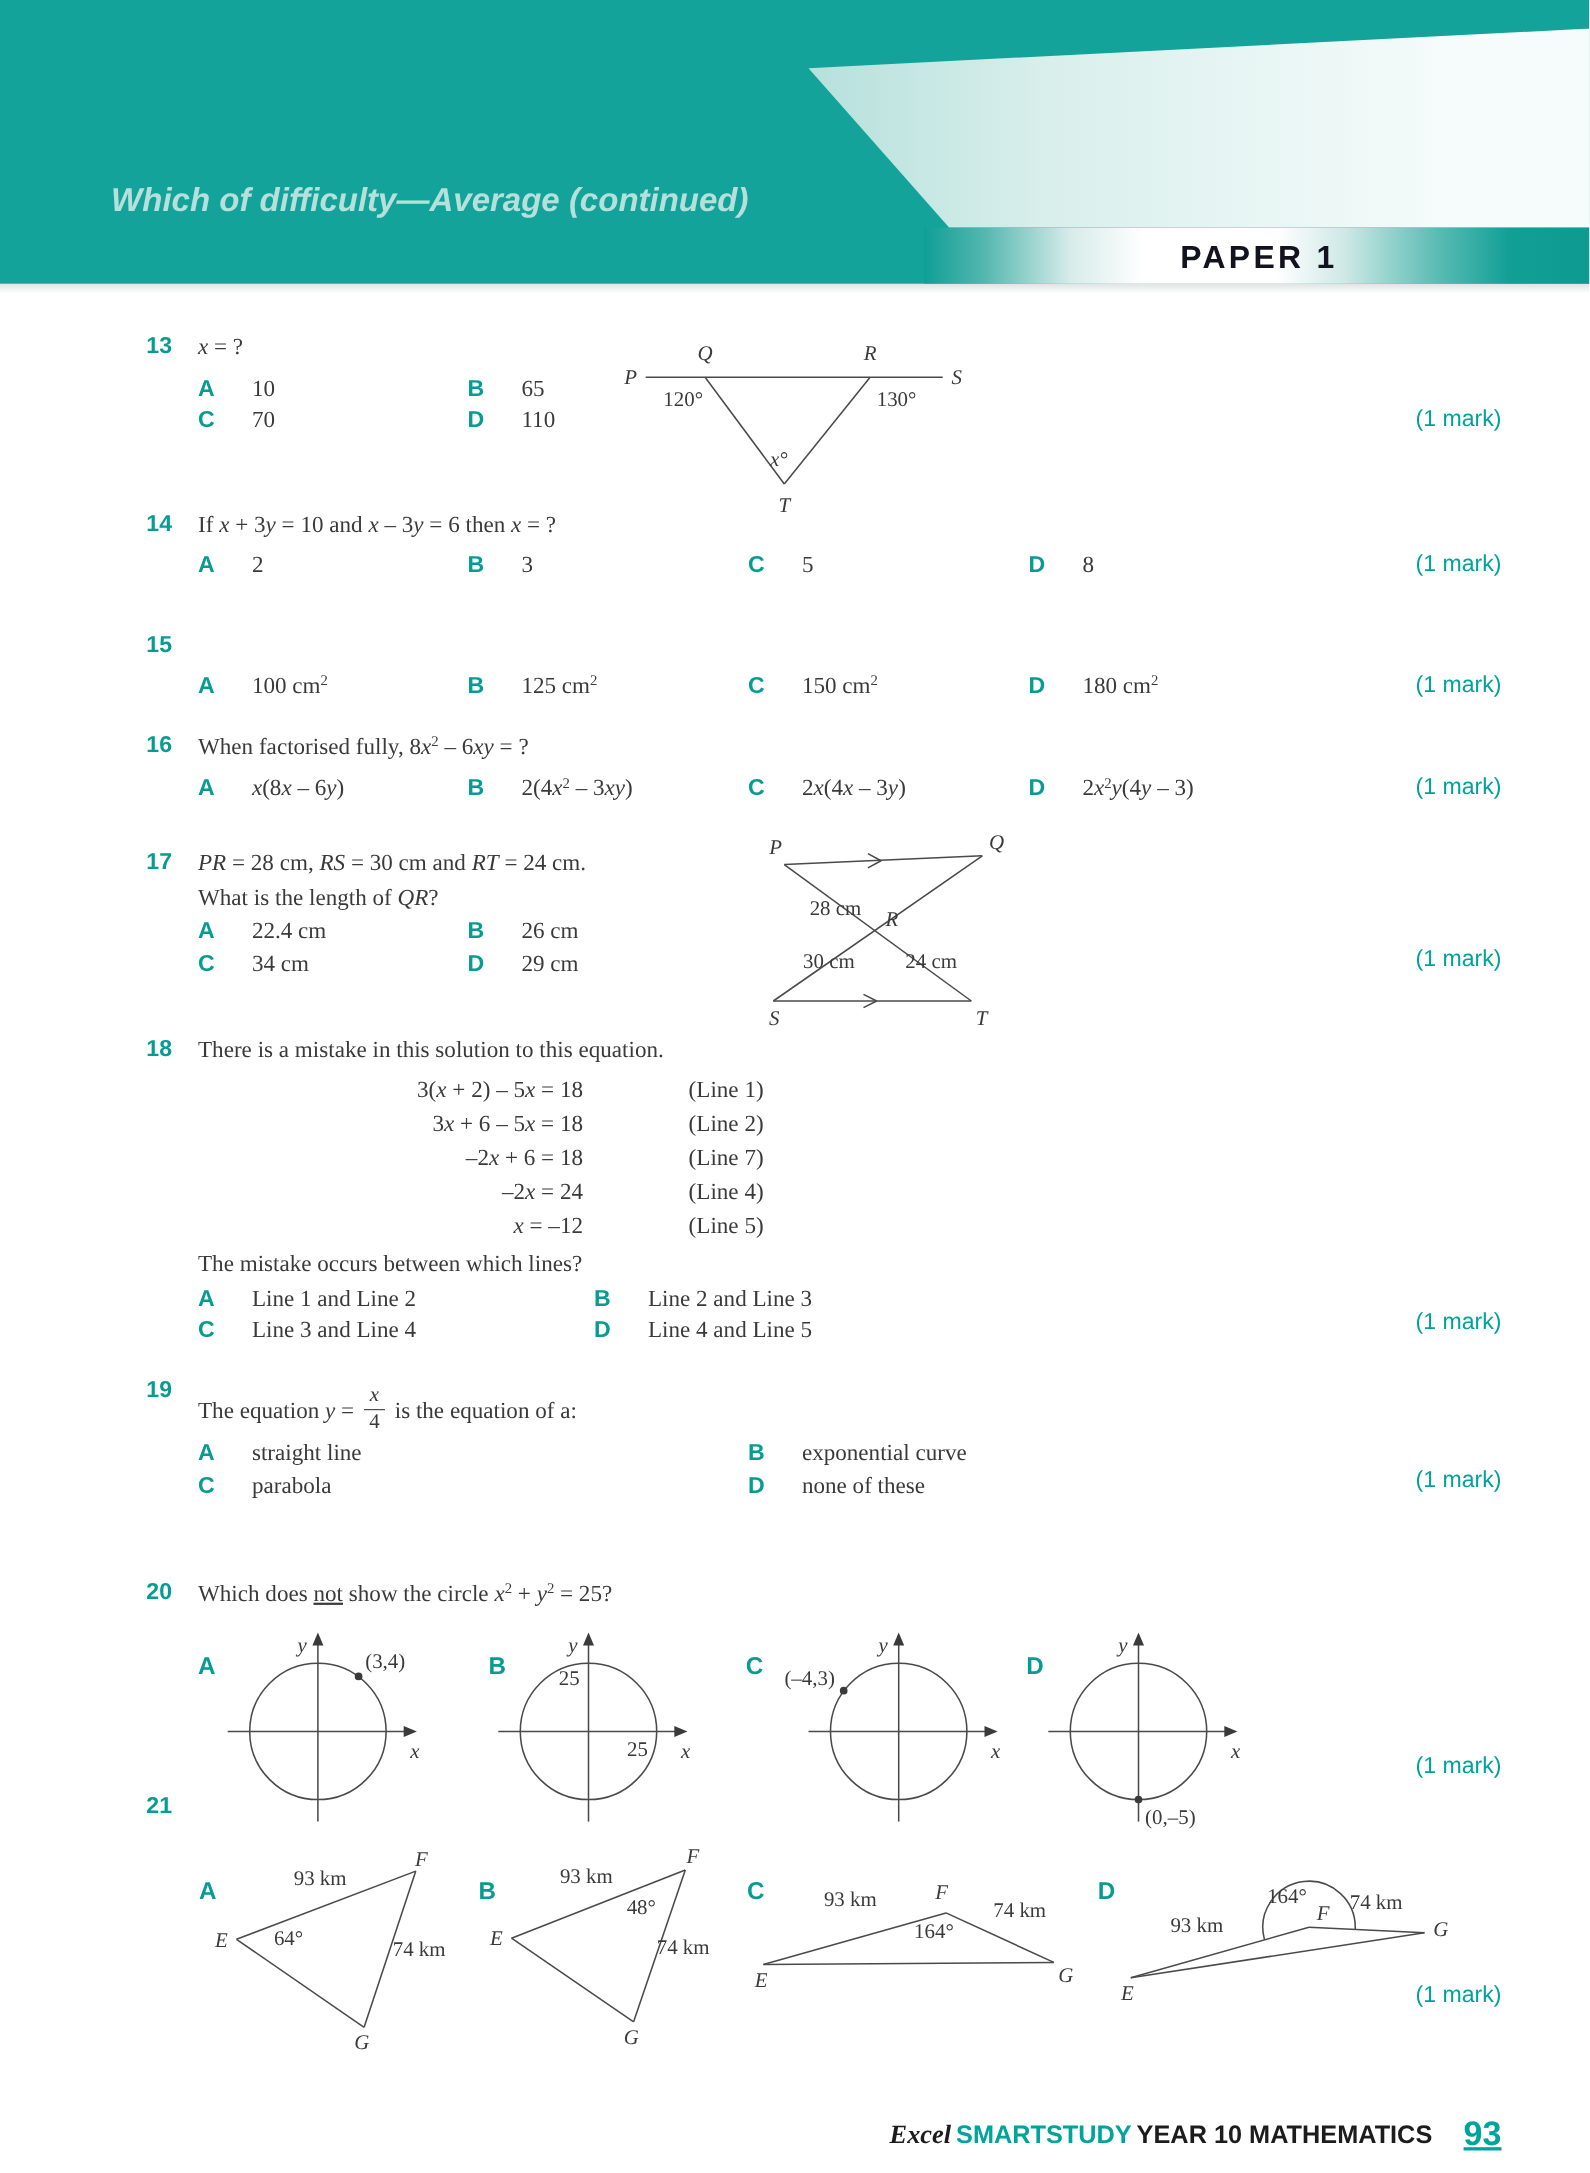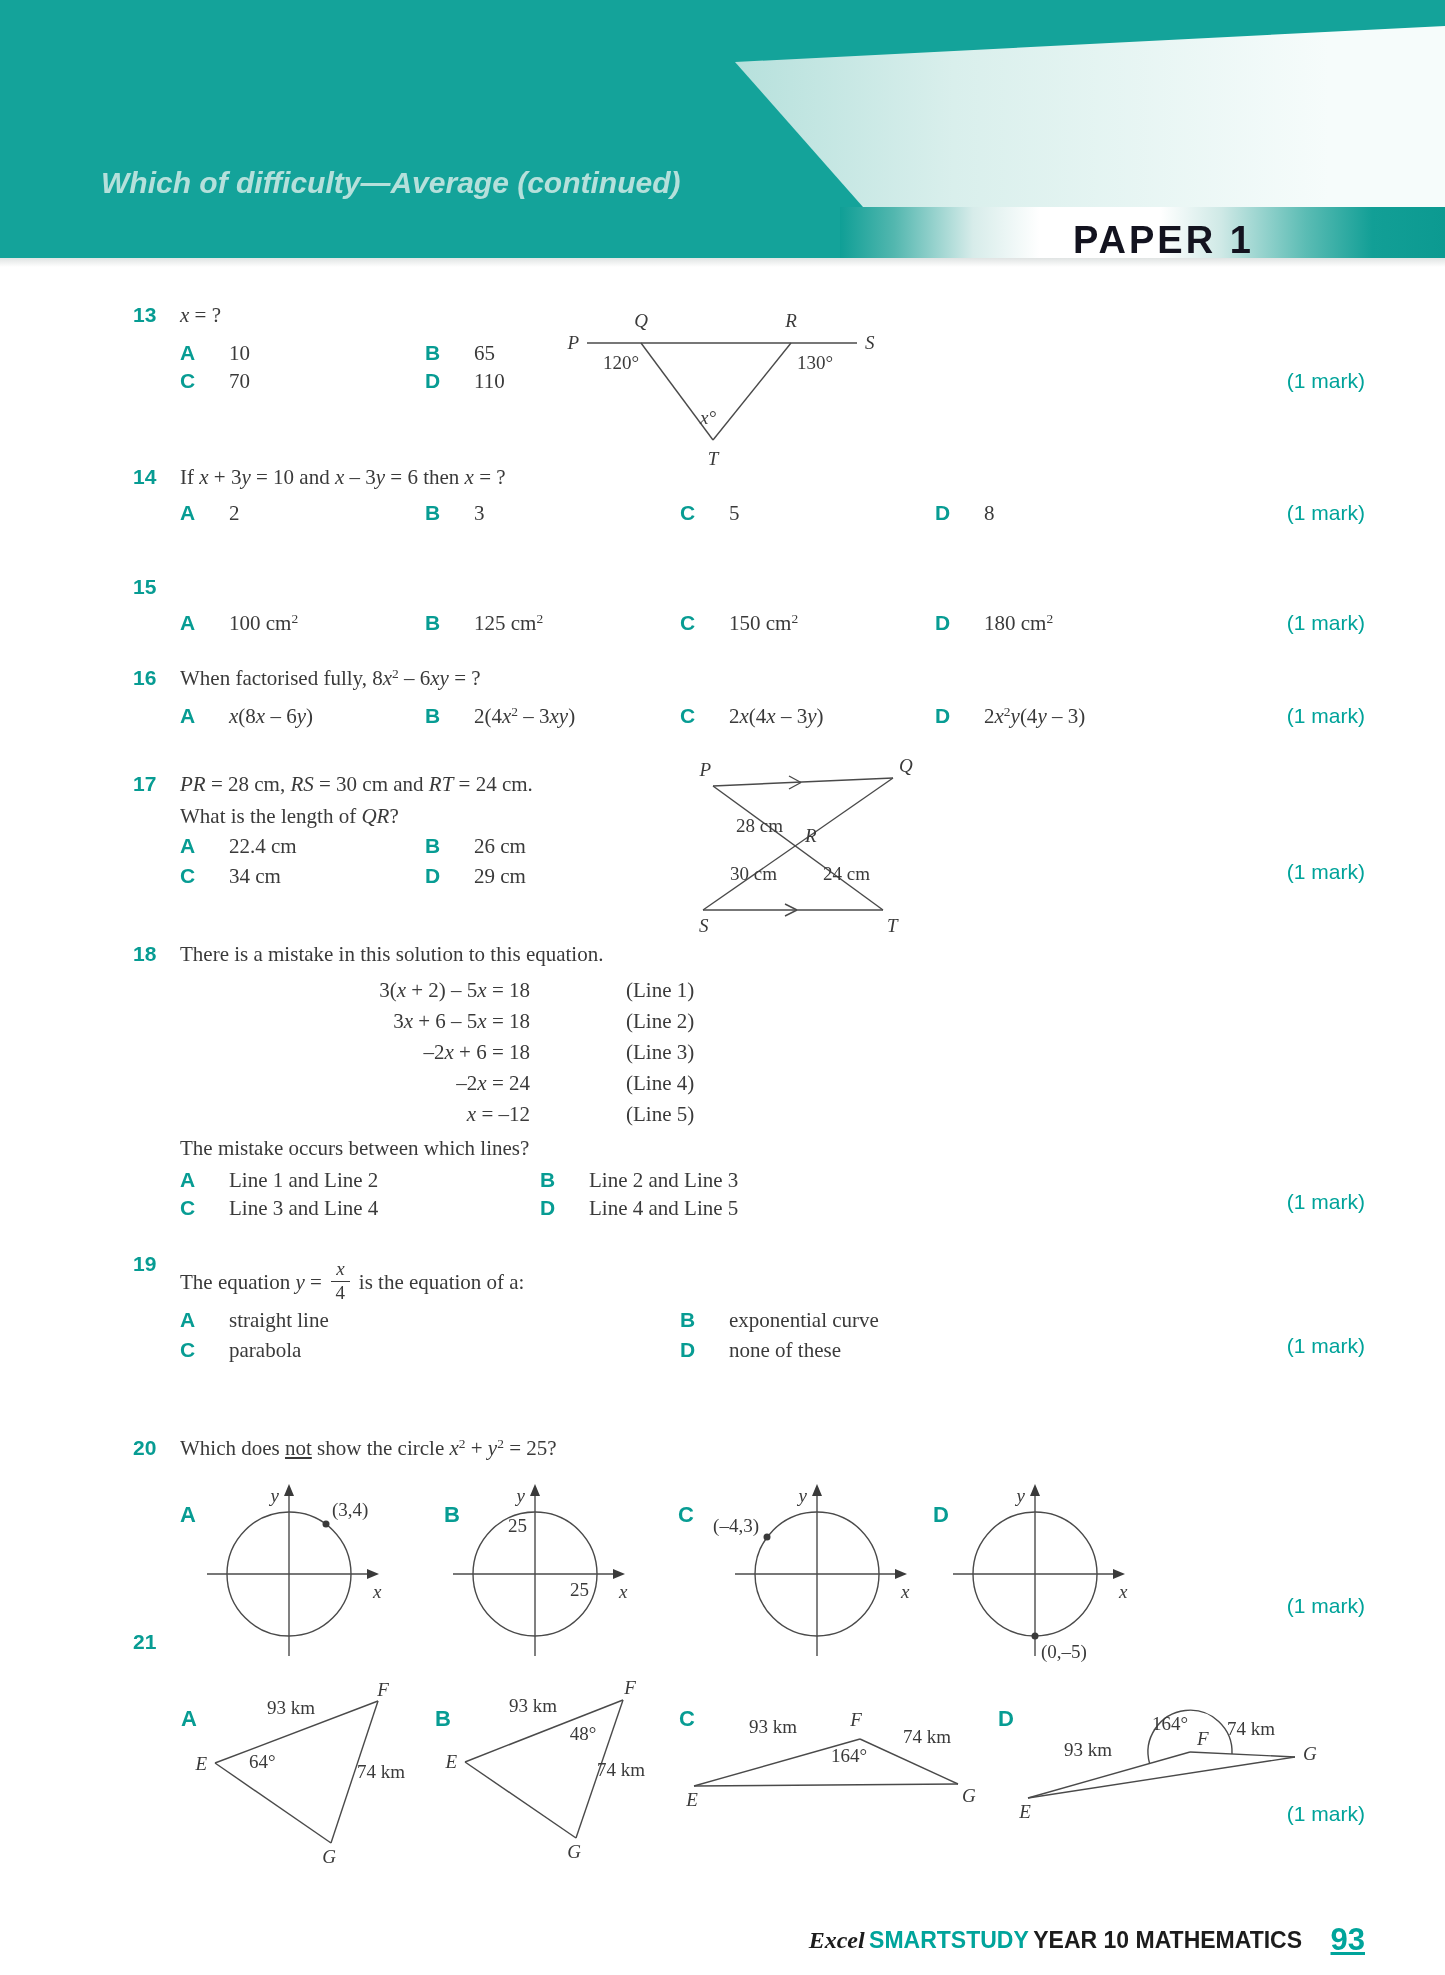--- a/index.html
+++ b/index.html
@@ -11,21 +11,21 @@
   .hdr-wedge { position:absolute; inset:0;
     background:linear-gradient(to right, #2aa89e 0%, #8fd0ca 34%, #d9efec 66%, #f6fcfb 92%);
     clip-path:polygon(735px 62px, 1445px 26px, 1445px 207px, 863px 207px); }
   .hdr-band { position:absolute; left:840px; top:207px; width:605px; height:51px;
     background:linear-gradient(to right,#0f9f96 0%,#53b7af 9%,#d7ecea 22%,#ffffff 33%,#ffffff 53%,#cfe9e6 63%,#5bbcb4 77%,#129f96 88%,#0c9a91 100%); }
   .hdr-title { position:absolute; left:101px; top:104px; color:#fff; font-family:"Liberation Sans",sans-serif;
     font-weight:bold; font-size:49px; letter-spacing:1px; white-space:nowrap; }
   .hdr-sub { position:absolute; left:101px; top:166px; color:#b5e0db; font-family:"Liberation Sans",sans-serif;
     font-weight:bold; font-style:italic; font-size:30px; white-space:nowrap; }
   .hdr-paper { position:absolute; left:1073px; top:219px; color:#13131f; font-family:"Liberation Sans",sans-serif;
-    font-weight:bold; font-size:38px; letter-spacing:3px; white-space:nowrap; }
+    font-weight:bold; font-size:29px; letter-spacing:3px; white-space:nowrap; }
   .hdr-shadow { position:absolute; left:0; top:258px; width:1445px; height:9px;
     background:linear-gradient(#c7cdcc, rgba(255,255,255,0)); opacity:.55; }
 
   
   .q { position:absolute; left:133px; width:1232px; font-size:21px; }
   .qnum { position:absolute; left:0; top:0; font-family:"Liberation Sans",sans-serif; font-weight:bold;
     color:#079c93; font-size:21px;text-align:center; }
   .t { position:absolute; left:47px; white-space:nowrap; }
   .t-wrap { position:absolute; left:47px; width:1190px; line-height:33px; }
   .opt { position:absolute; white-space:nowrap; }
@@ -148,21 +148,21 @@
   </section>
 
   <section class="q" style="top:942px;height:290px">
     <span class="qnum">18</span>
     <div class="t" style="top:0">There is a mistake in this solution to this equation.</div>
     <div class="eq" style="top:36px">3(<i>x</i> + 2) – 5<i>x</i> = 18</div>
     <div class="linetag" style="top:36px">(Line 1)</div>
     <div class="eq" style="top:67px">3<i>x</i> + 6 – 5<i>x</i> = 18</div>
     <div class="linetag" style="top:67px">(Line 2)</div>
     <div class="eq" style="top:98px">–2<i>x</i> + 6 = 18</div>
-    <div class="linetag" style="top:98px">(Line 3)</div>
+    <div class="linetag" style="top:98px">(Line 7)</div>
     <div class="eq" style="top:129px">–2<i>x</i> = 24</div>
     <div class="linetag" style="top:129px">(Line 4)</div>
     <div class="eq" style="top:160px"><i>x</i> = –12</div>
     <div class="linetag" style="top:160px">(Line 5)</div>
     <div class="t" style="top:194px">The mistake occurs between which lines?</div>
     <span class="opt" style="left:47px;top:226px"><span class="optL">A</span><span>Line 1 and Line 2</span></span>
     <span class="opt" style="left:407px;top:226px"><span class="optL">B</span><span>Line 2 and Line 3</span></span>
     <span class="opt" style="left:47px;top:254px"><span class="optL">C</span><span>Line 3 and Line 4</span></span>
     <span class="opt" style="left:407px;top:254px"><span class="optL">D</span><span>Line 4 and Line 5</span></span>
     <span class="mark" style="top:248px">(1 mark)</span>

